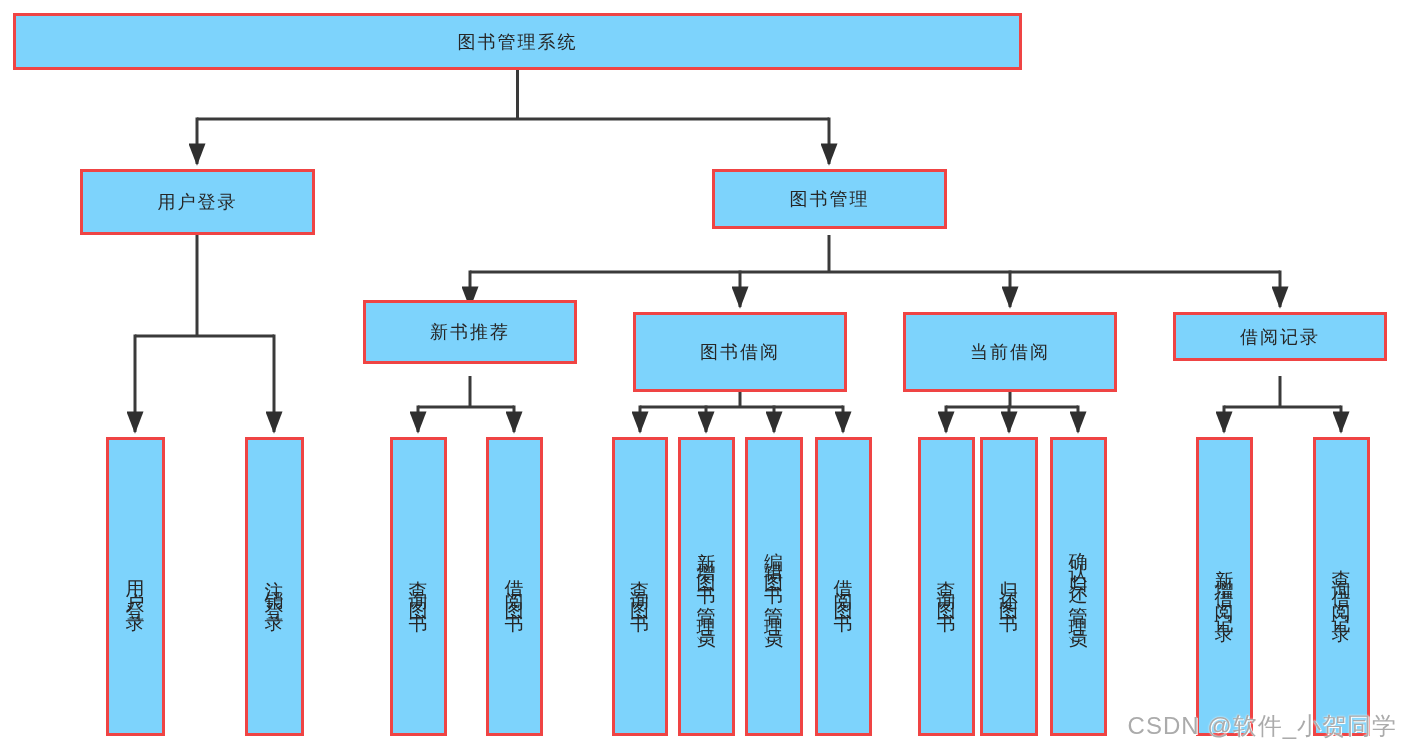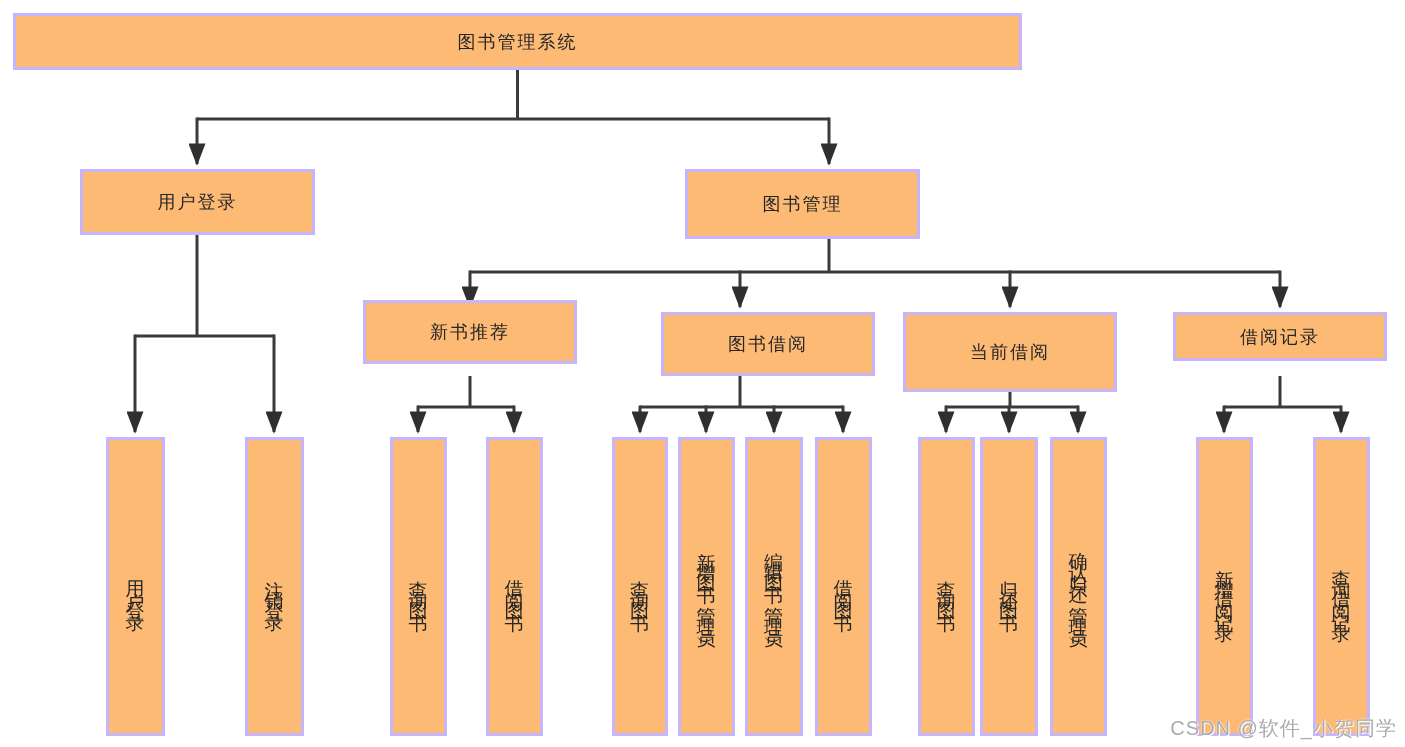--- a/index.html
+++ b/index.html
@@ -13,22 +13,22 @@
   }
   #connectors {
     position: absolute;
     left: 0; top: 0;
     width: 1405px; height: 747px;
     pointer-events: none;
   }
   .node {
     position: absolute;
     box-sizing: border-box;
-    border: 3px solid #c4b5fd;
-    background: #fdba74;
+    border: 3px solid #ef4444;
+    background: #7dd3fc;
     display: flex;
     align-items: center;
     justify-content: center;
     color: #262626;
   }
   .node.h span {
     font-size: 18px;
     letter-spacing: 2px;
     white-space: nowrap;
   }
@@ -37,21 +37,21 @@
     text-orientation: mixed;
     font-size: 19px;
     line-height: 1;
     letter-spacing: 11px;
     white-space: nowrap;
   }
   #watermark {
     position: absolute;
     right: 8px;
     bottom: 5px;
-    font-size: 20px;
+    font-size: 24px;
     letter-spacing: 1px;
     color: #ababab;
     text-shadow: 0 0 2px #ffffff, 1px 1px 0 #ffffff;
     white-space: nowrap;
   }
 </style>
 </head>
 <body>
 
 <div id="stage">
@@ -106,28 +106,28 @@
     </g>
   </svg>
 
   <div class="node h" style="left:13px;top:13px;width:1009px;height:57px">
     <span>图书管理系统</span>
   </div>
 
   <div class="node h" style="left:80px;top:169px;width:235px;height:66px">
     <span>用户登录</span>
   </div>
-  <div class="node h" style="left:685px;top:169px;width:235px;height:70px">
+  <div class="node h" style="left:712px;top:169px;width:235px;height:60px">
     <span>图书管理</span>
   </div>
 
   <div class="node h" style="left:363px;top:300px;width:214px;height:64px">
     <span>新书推荐</span>
   </div>
-  <div class="node h" style="left:661px;top:312px;width:214px;height:64px">
+  <div class="node h" style="left:633px;top:312px;width:214px;height:80px">
     <span>图书借阅</span>
   </div>
   <div class="node h" style="left:903px;top:312px;width:214px;height:80px">
     <span>当前借阅</span>
   </div>
   <div class="node h" style="left:1173px;top:312px;width:214px;height:49px">
     <span>借阅记录</span>
   </div>
 
   <div class="node v" style="left:106px;top:437px;width:59px;height:299px">

